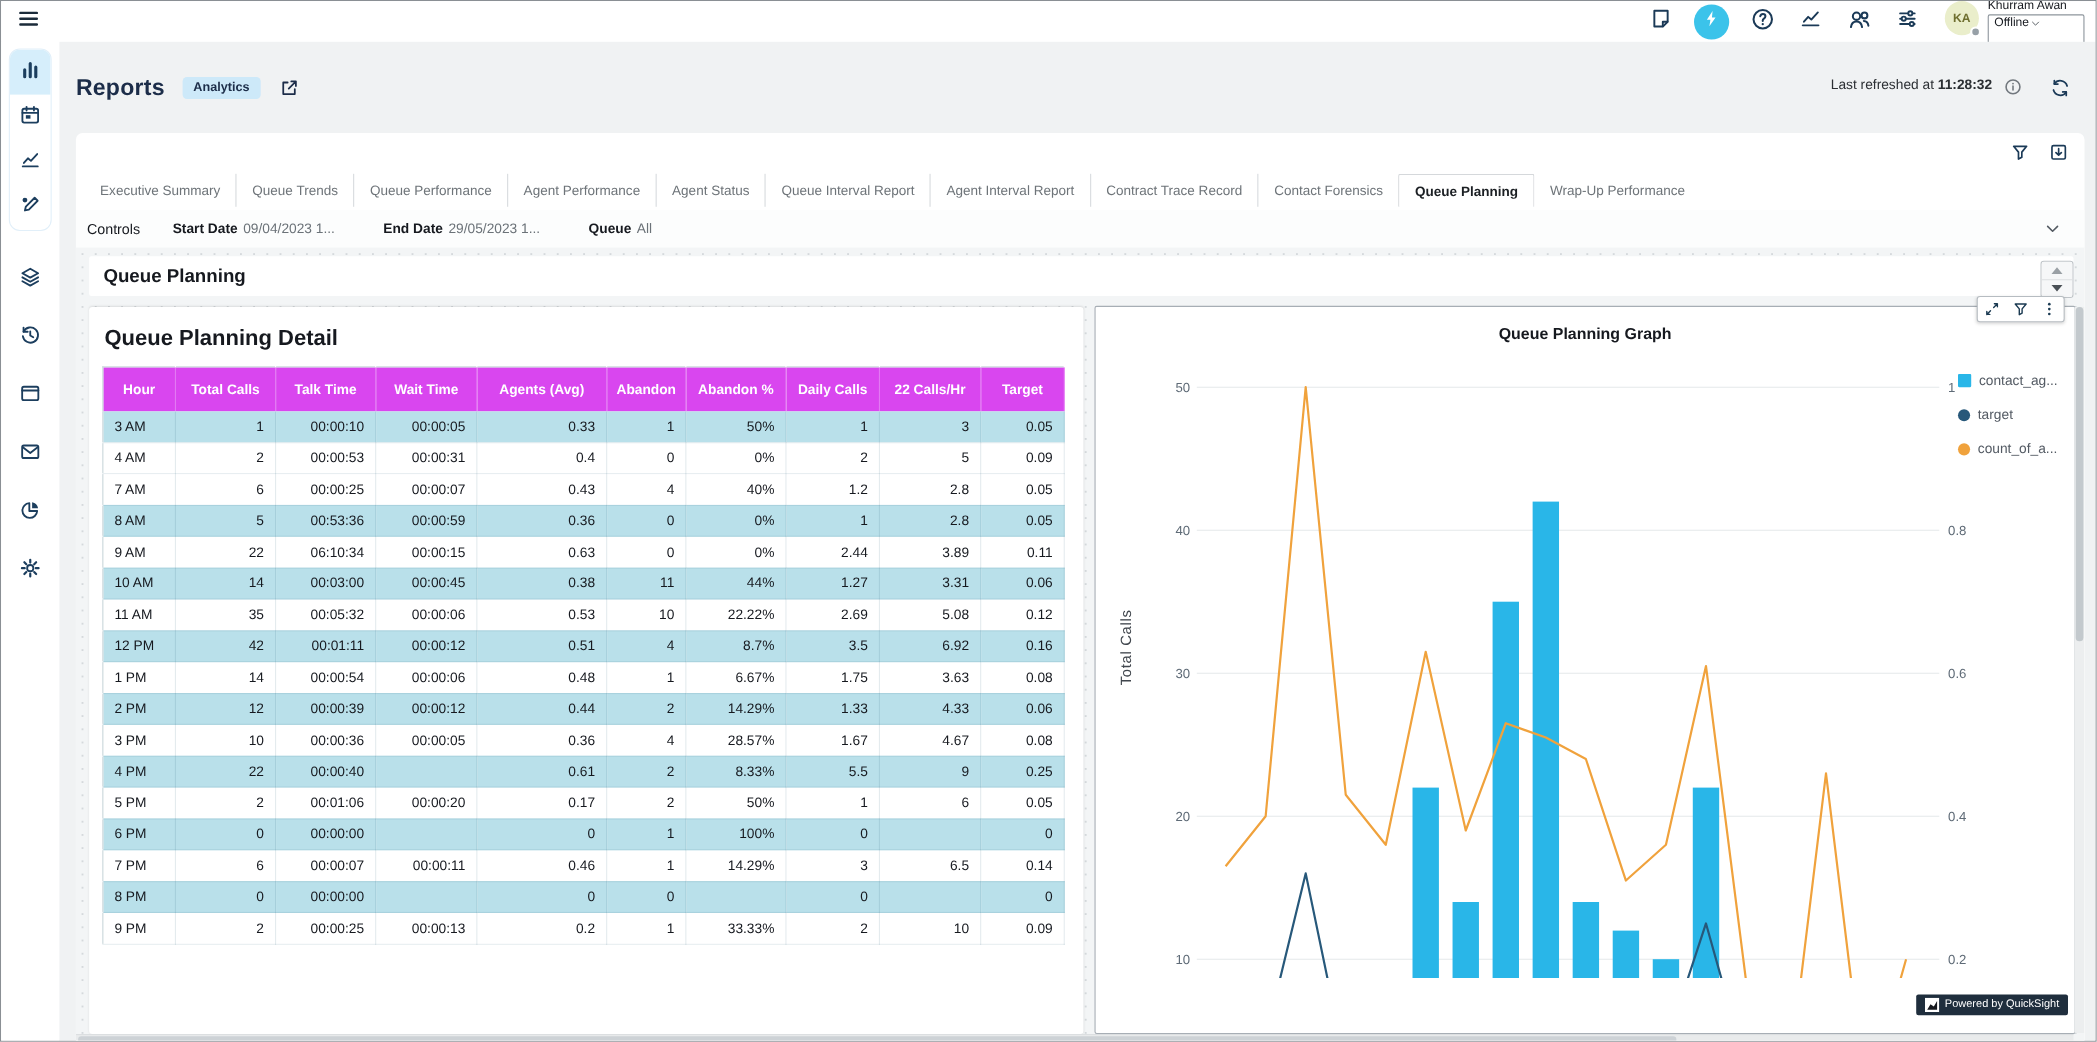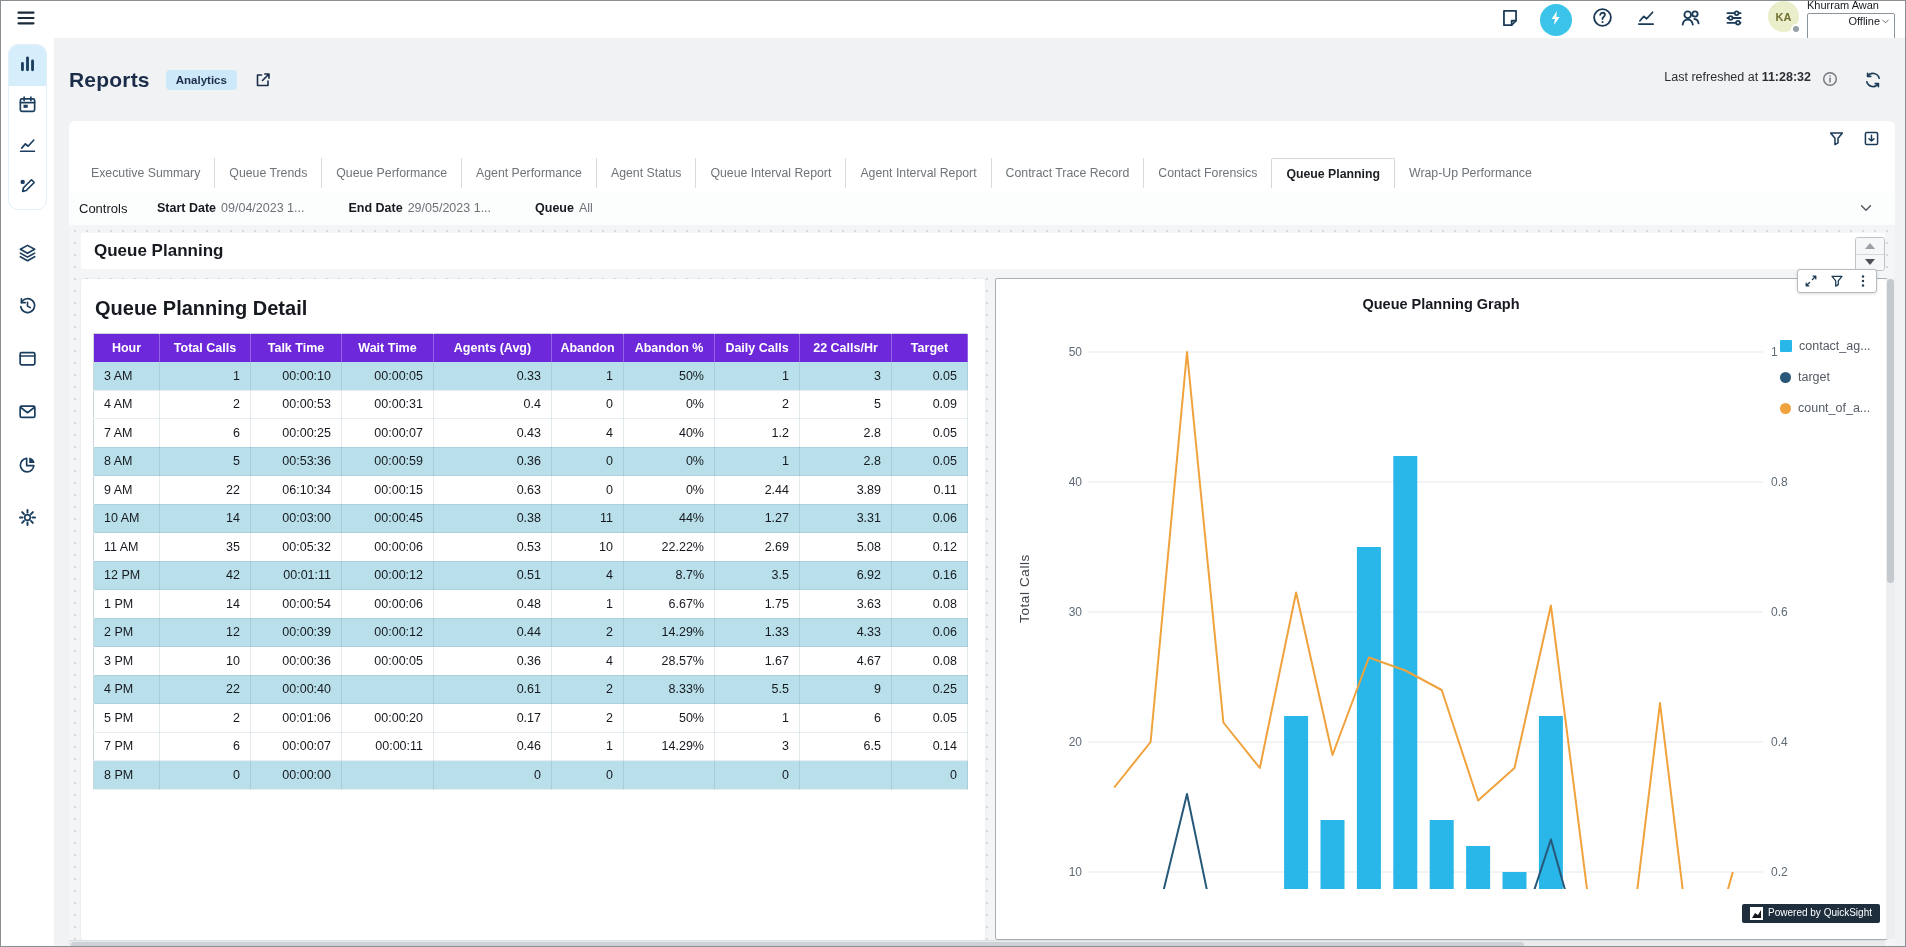--- a/index.html
+++ b/index.html
@@ -10,21 +10,21 @@
   .topbar { height:37px; background:#fff; display:flex; align-items:center; padding:0 10px 0 12px; }
   .hamburger { width:26px; height:26px; display:flex; align-items:center; justify-content:center; color:#1b2b3a; cursor:pointer; }
   .topbar-right { margin-left:auto; display:flex; align-items:center; gap:16px; }
   .tb-icon { width:28px; height:28px; display:flex; align-items:center; justify-content:center; color:#1b3a57; cursor:pointer; }
   .flash-btn { width:32px; height:32px; border-radius:50%; background:#3bc3ea; display:flex; align-items:center; justify-content:center; cursor:pointer; }
   .user-block { display:flex; align-items:flex-start; gap:8px; margin-left:4px; }
   .avatar { position:relative; width:31px; height:31px; border-radius:50%; background:#eaeecb; color:#6f6f2f; font-size:11px; font-weight:bold; display:flex; align-items:center; justify-content:center; margin-top:2px; }
   .status-dot { position:absolute; right:-2px; bottom:-2px; width:10px; height:10px; border-radius:50%; background:#97a0a7; border:2px solid #fff; }
   .user-meta { display:flex; flex-direction:column; gap:2px; }
   .user-name { font-size:11px; color:#16191f; }
-  .status-select { border:1px solid #8d959c; border-radius:2px; background:#fff; font-size:11px; color:#16191f; padding:1px 3px 12px 5px; width:88px; display:flex; align-items:center; justify-content:flex-end; cursor:pointer; }
+  .status-select { border:1px solid #8d959c; border-radius:2px; background:#fff; font-size:11px; color:#16191f; padding:1px 3px 12px 5px; width:88px; display:flex; align-items:center; justify-content:flex-start; cursor:pointer; }
   .status-select .chev { color:#555b61; display:flex; }
 
   
   .app-row { display:flex; height:910px; }
   .sidebar { width:53px; background:#fff; flex:none; }
   .nav-group { margin:6px 7px 0 7px; border:1px solid #e1eff9; border-radius:10px; overflow:hidden; background:#fff; }
   .nav-item { width:100%; height:41px; display:flex; align-items:center; justify-content:center; color:#1c3e5e; cursor:pointer; }
   .nav-group .nav-item { width:37px; }
   .nav-item.active { background:#d6eefb; }
   .nav-list2 { margin-top:24px; display:flex; flex-direction:column; align-items:center; gap:13px; }
@@ -70,21 +70,21 @@
   .spin-btn { flex:1; display:flex; align-items:center; justify-content:center; background:#f6f7f8; cursor:pointer; }
   .spin-btn.up { border-bottom:1px solid #d6dadd; }
   .tri-up { width:0; height:0; border-left:5px solid transparent; border-right:5px solid transparent; border-bottom:6px solid #9aa0a5; }
   .tri-down { width:0; height:0; border-left:5px solid transparent; border-right:5px solid transparent; border-top:6px solid #4a5056; }
 
   
   .detail-card { position:absolute; left:12px; top:54px; width:904px; bottom:8px; background:#fff; border-radius:3px; box-shadow:0 0 2px rgba(0,0,0,.10); }
   .detail-title { font-size:20px; font-weight:bold; color:#16191f; padding:18px 0 0 14px; }
   .qtable-wrap { position:absolute; left:12px; top:54px; }
   table.qtable { border-collapse:collapse; table-layout:fixed; font-size:12.5px; border:1px solid #c9d6da; }
-  table.qtable th { background:#6d28d9; color:#fff; font-weight:bold; font-size:12.5px; height:28px; text-align:center; border-right:1px solid rgba(255,255,255,.28); padding:0 6px; }
+  table.qtable th { background:#d946ef; color:#fff; font-weight:bold; font-size:12.5px; height:40px; text-align:center; border-right:1px solid rgba(255,255,255,.28); padding:0 6px; }
   table.qtable td { height:28.5px; border-right:1px solid rgba(31,90,115,.12); border-bottom:1px solid rgba(31,90,115,.10); padding:0 10px; color:#16191f; }
   table.qtable tr.stripe td { background:#b9e0ea; }
   td.num { text-align:right; }
   td.hour { text-align:left; }
 
   
   .chart-card { position:absolute; left:926px; top:53px; width:892px; bottom:8px; background:#fff; border:1px solid #a7aeb5; border-radius:2px; overflow:hidden; }
   .chart-title { position:absolute; top:17px; left:0; width:100%; text-align:center; font-size:14.5px; font-weight:bold; color:#16191f; }
   .chart-svg { position:absolute; left:0; top:0; }
   .tk { font-size:12px; fill:#5f6b77; font-family:"Liberation Sans",sans-serif; }
@@ -519,20 +519,32 @@
                     <td class="num">2</td>
                     <td class="num">00:01:06</td>
                     <td class="num">00:00:20</td>
                     <td class="num">0.17</td>
                     <td class="num">2</td>
                     <td class="num">50%</td>
                     <td class="num">1</td>
                     <td class="num">6</td>
                     <td class="num">0.05</td>
                   </tr>
+                  <tr class="stripe">
+                    <td class="hour">6 PM</td>
+                    <td class="num">0</td>
+                    <td class="num">00:00:00</td>
+                    <td class="num"></td>
+                    <td class="num">0</td>
+                    <td class="num">1</td>
+                    <td class="num">100%</td>
+                    <td class="num">0</td>
+                    <td class="num"></td>
+                    <td class="num">0</td>
+                  </tr>
                   <tr class="plain">
                     <td class="hour">7 PM</td>
                     <td class="num">6</td>
                     <td class="num">00:00:07</td>
                     <td class="num">00:00:11</td>
                     <td class="num">0.46</td>
                     <td class="num">1</td>
                     <td class="num">14.29%</td>
                     <td class="num">3</td>
                     <td class="num">6.5</td>
@@ -542,20 +554,32 @@
                     <td class="hour">8 PM</td>
                     <td class="num">0</td>
                     <td class="num">00:00:00</td>
                     <td class="num"></td>
                     <td class="num">0</td>
                     <td class="num">0</td>
                     <td class="num"></td>
                     <td class="num">0</td>
                     <td class="num"></td>
                     <td class="num">0</td>
+                  </tr>
+                  <tr class="plain">
+                    <td class="hour">9 PM</td>
+                    <td class="num">2</td>
+                    <td class="num">00:00:25</td>
+                    <td class="num">00:00:13</td>
+                    <td class="num">0.2</td>
+                    <td class="num">1</td>
+                    <td class="num">33.33%</td>
+                    <td class="num">2</td>
+                    <td class="num">10</td>
+                    <td class="num">0.09</td>
                   </tr>
                 </tbody>
               </table>
           </div>
         </div>
 
         <div class="visual-toolbar">
           <span class="vt">
               <svg viewBox="0 0 20 20" width="16" height="16" fill="none" stroke="currentColor" stroke-width="1.6" stroke-linecap="round" stroke-linejoin="round">
                 <path d="M11.8 8.2 16 4M16 4h-3.4M16 4v3.4M8.2 11.8 4 16M4 16h3.4M4 16v-3.4"></path>

